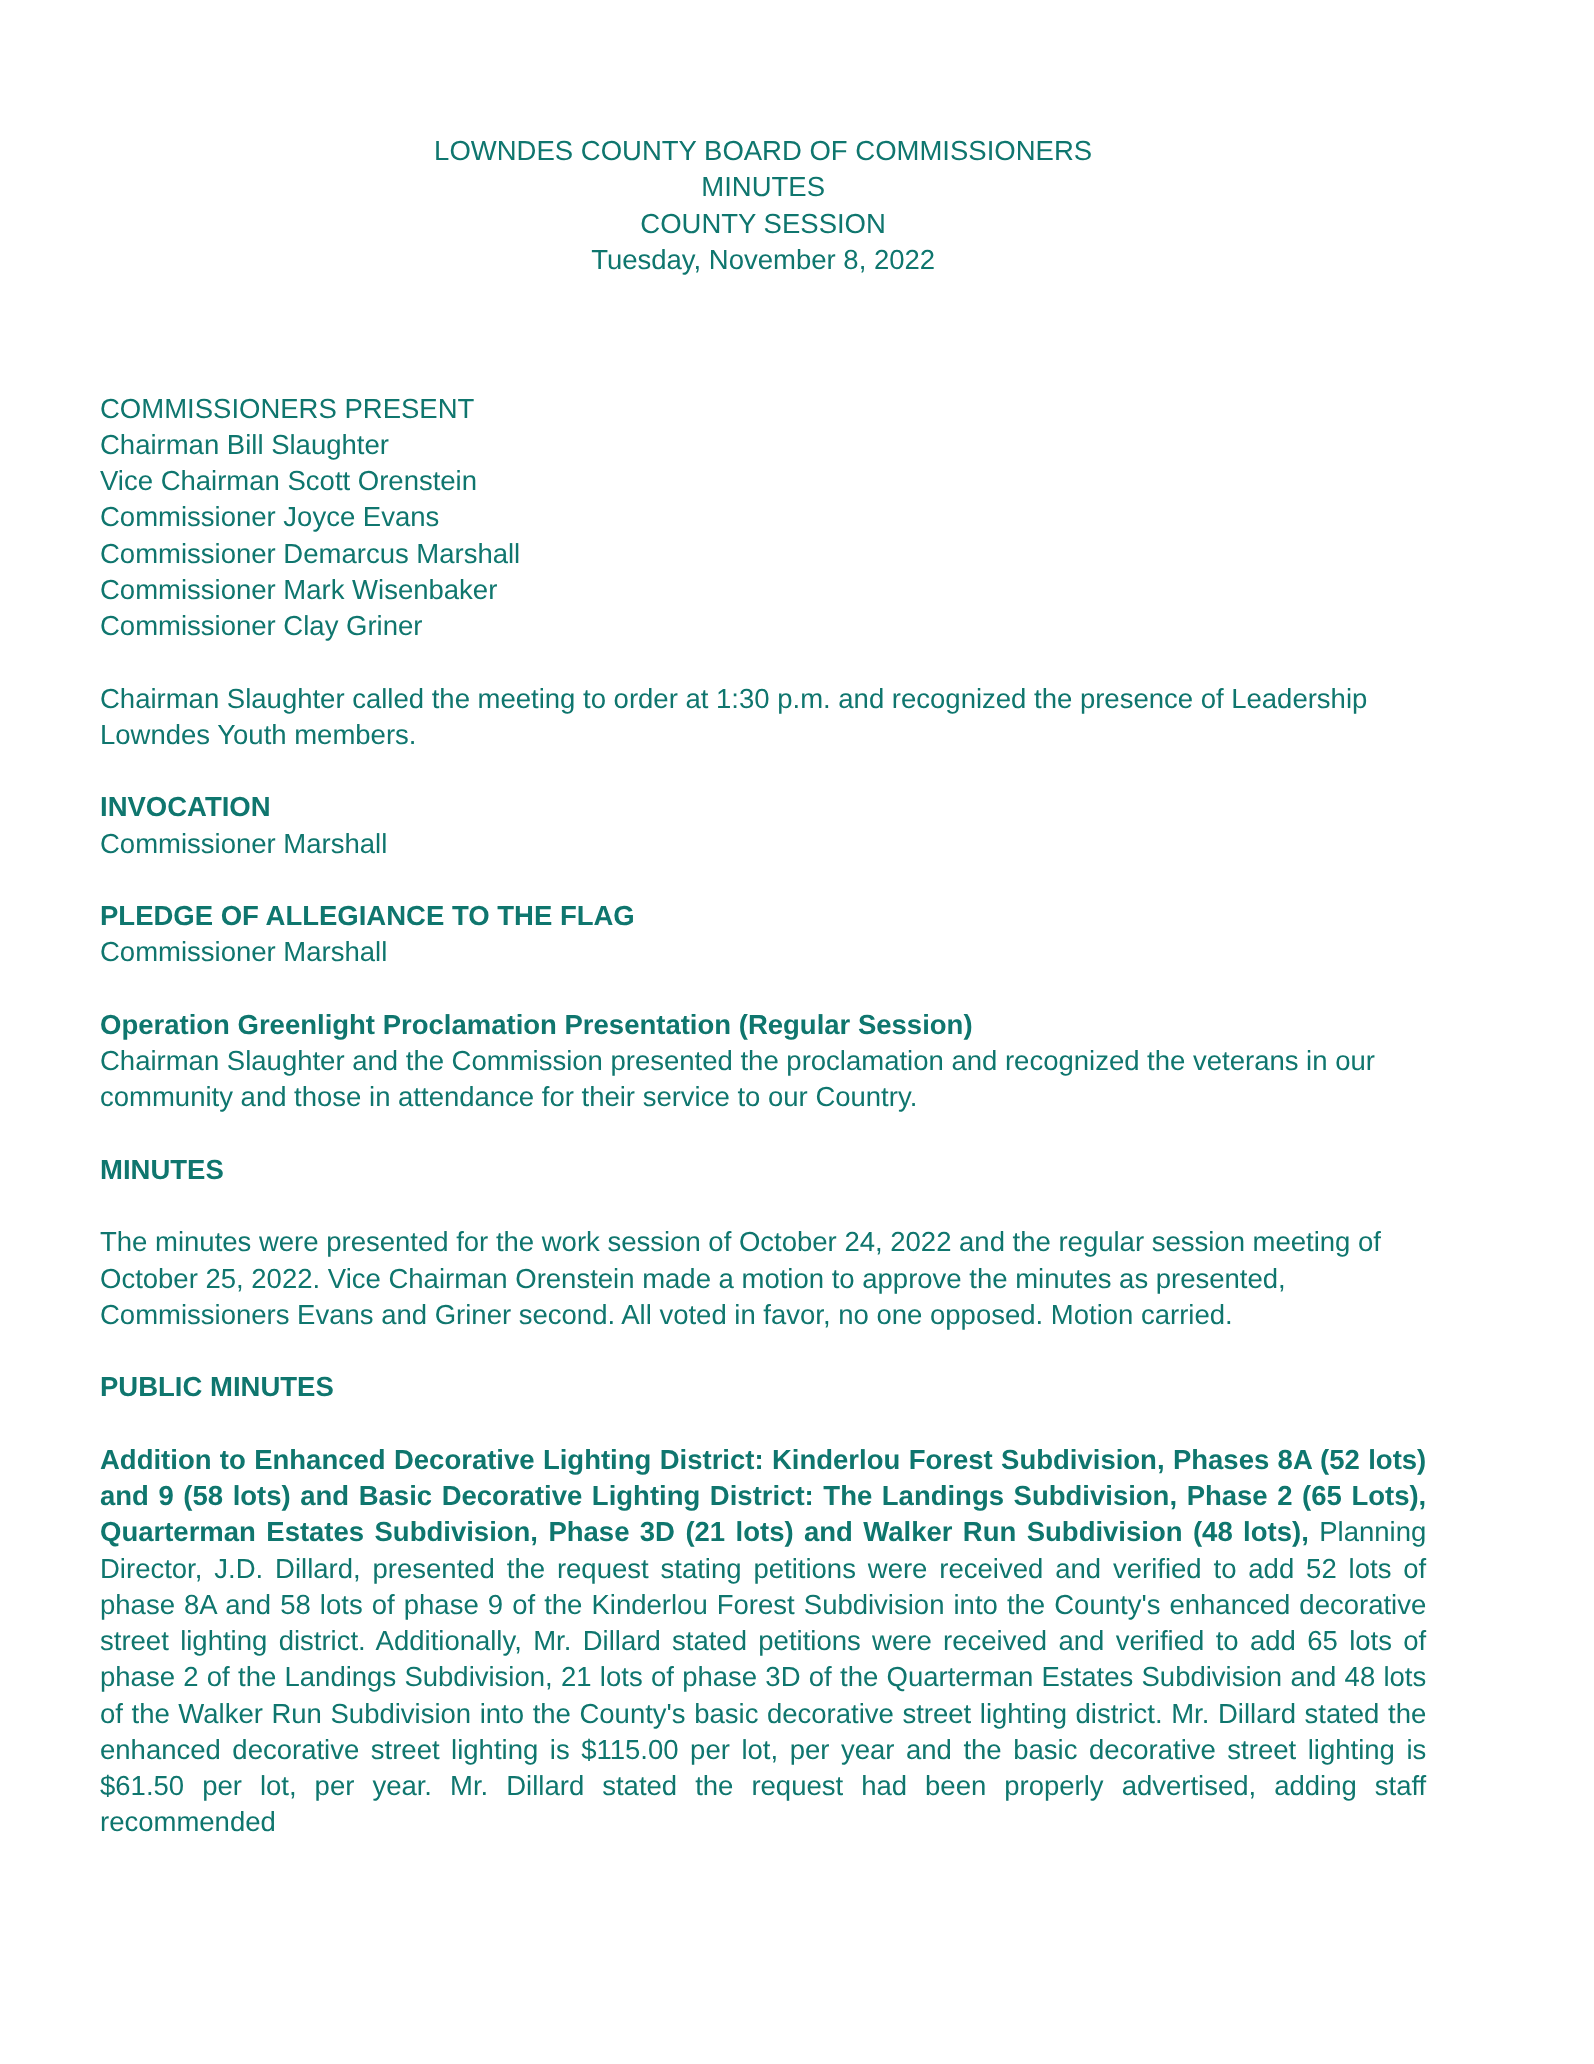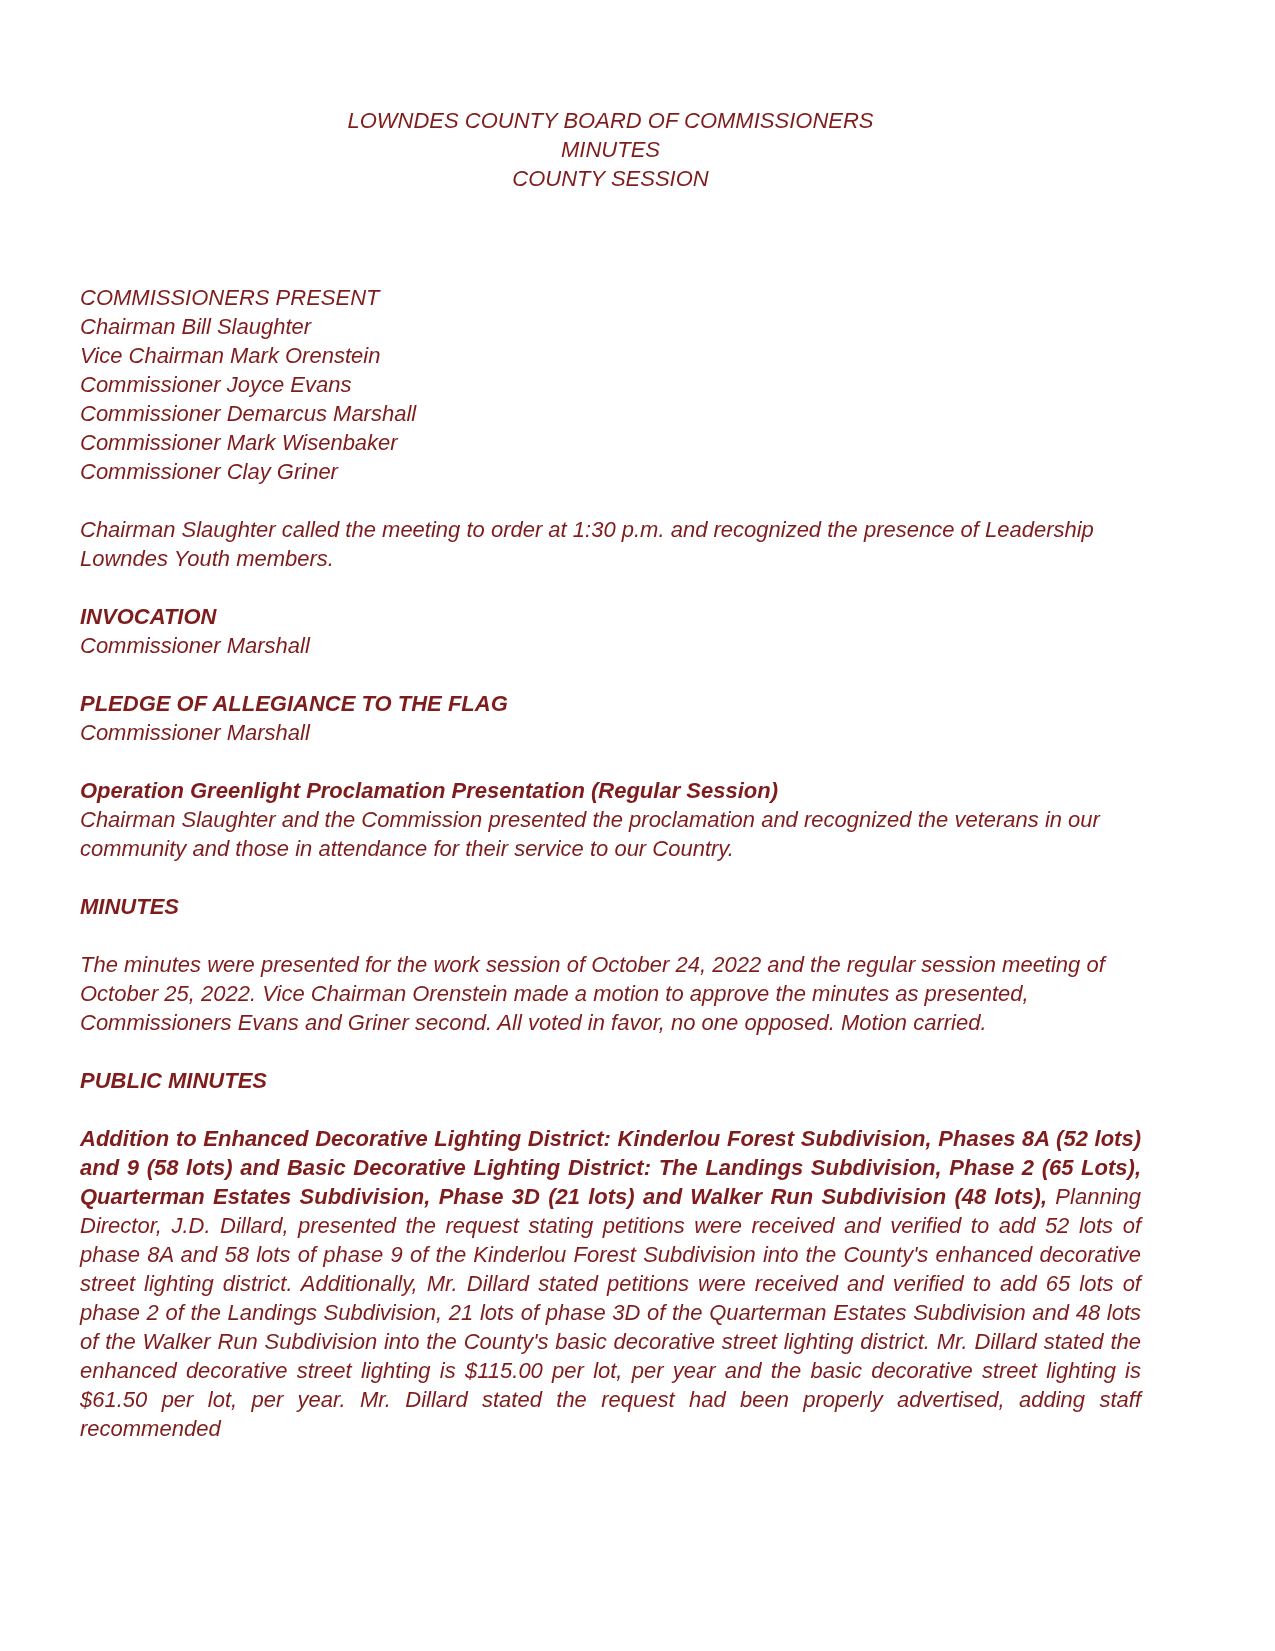--- a/index.html
+++ b/index.html
@@ -1,27 +1,26 @@
 <!DOCTYPE html>
 <html><head>
 <meta charset="utf-8">
 <style>
   * { margin: 0; padding: 0; box-sizing: border-box; }
   html, body { background: #ffffff; }
   .page {
     width: 1275px;
     height: 1651px;
     background: #ffffff;
-    color: #7f1d1d;
+    color: #0f766e;
     font-family: "Liberation Sans", sans-serif;
     font-size: 22px;
     line-height: 29px;
     padding: 106px 134px 40px 80px;
     overflow: hidden;
-    font-style: italic;
   }
   .doc-header {
     text-align: center;
     margin-bottom: 90px;
   }
   .section { margin-bottom: 29px; }
   .bold { font-weight: bold; margin-top: 36px; }
   .heading { font-weight: bold; }
   .gap-below { margin-bottom: 29px; }
   .justified {
@@ -32,26 +31,27 @@
 </style>
 </head>
 <body>
 
 <div class="page">
 
   <header class="doc-header">
     <div class="line">LOWNDES COUNTY BOARD OF COMMISSIONERS</div>
     <div class="line">MINUTES</div>
     <div class="line">COUNTY SESSION</div>
+    <div class="line">Tuesday, November 8, 2022</div>
   </header>
 
   <section class="section">
     <div class="line">COMMISSIONERS PRESENT</div>
     <div class="line">Chairman Bill Slaughter</div>
-    <div class="line">Vice Chairman Mark Orenstein</div>
+    <div class="line">Vice Chairman Scott Orenstein</div>
     <div class="line">Commissioner Joyce Evans</div>
     <div class="line">Commissioner Demarcus Marshall</div>
     <div class="line">Commissioner Mark Wisenbaker</div>
     <div class="line">Commissioner Clay Griner</div>
   </section>
 
   <section class="section">
     <p>Chairman Slaughter called the meeting to order at 1:30 p.m. and recognized the presence of Leadership Lowndes Youth members.</p>
   </section>
 

